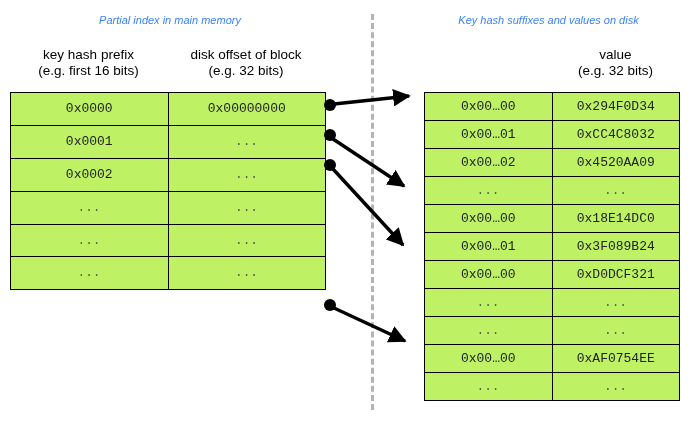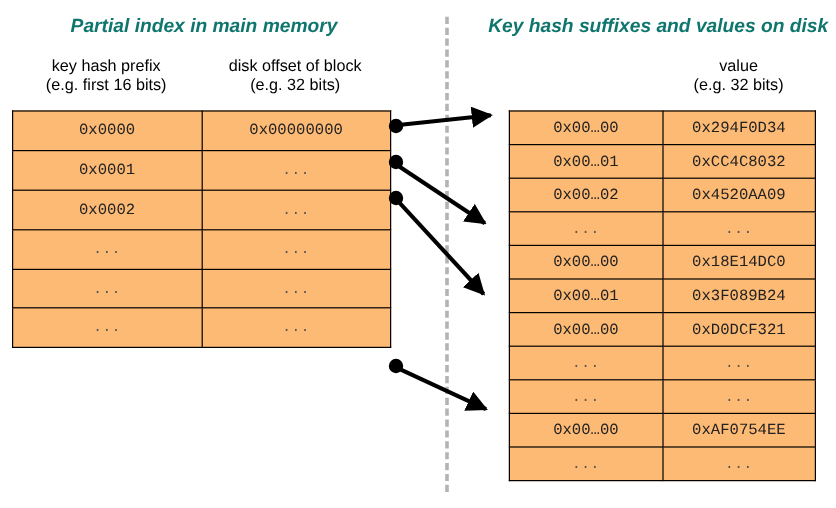--- a/index.html
+++ b/index.html
@@ -12,24 +12,24 @@
     position: relative;
     font-family: "Liberation Sans", sans-serif;
     color: #000000;
     overflow: hidden;
   }
 
   
   .caption {
     position: absolute;
     font-style: italic;
-    font-size: 16px;
-    font-weight: 700;
+    font-size: 11px;
+    font-weight: 400;
     white-space: nowrap;
-    color: #0f766e;
+    color: #3b82f6;
   }
   #caption-left  { left: 0;   top: 14px; width: 340px; text-align: center; }
   #caption-right { left: 400px; top: 14px; width: 297px; text-align: center; }
 
   
   .col-head {
     position: absolute;
     text-align: center;
     line-height: 16px;
     font-size: 13.5px;
@@ -40,21 +40,21 @@
   #head-prefix { left: 10px;  top: 47px; width: 157px; }
   #head-offset { left: 167px; top: 47px; width: 158px; text-align: center; }
   #head-suffix { left: 424px; top: 47px; width: 128px; }
   #head-value  { left: 552px; top: 47px; width: 127px; }
 
   
   .tbl {
     position: absolute;
     border-collapse: collapse;
     table-layout: fixed;
-    background: #fdba74;
+    background: #bef264;
   }
   .tbl td {
     border: 1px solid #000;
     text-align: center;
     font-family: "Liberation Mono", monospace;
     font-size: 13px;
     color: #222;
     padding: 0;
     height: 28.75px;
     overflow: hidden;

